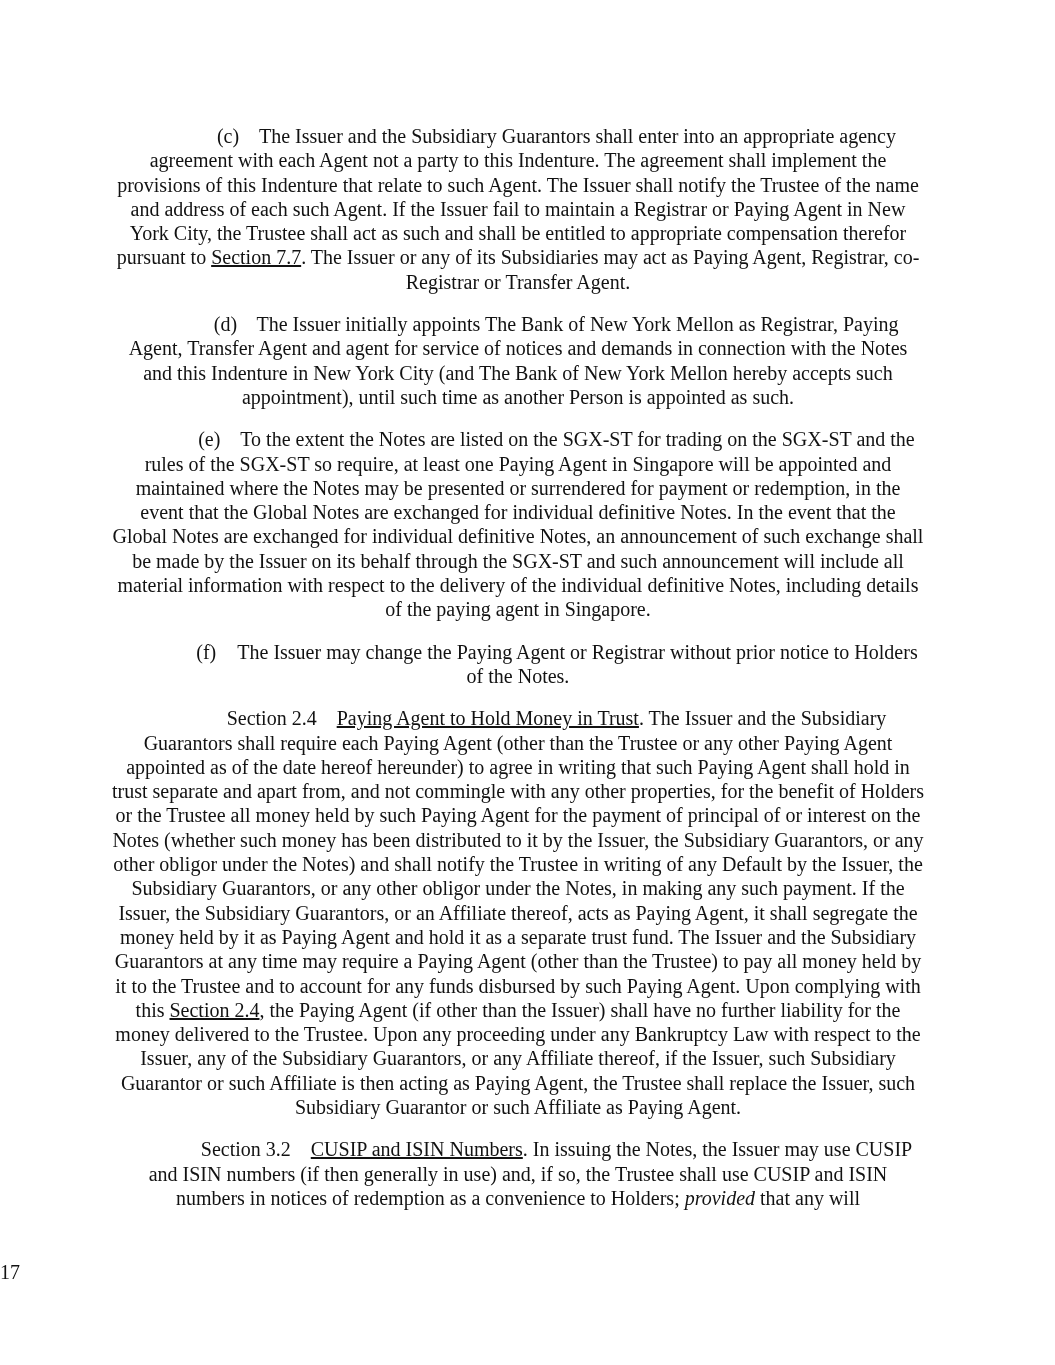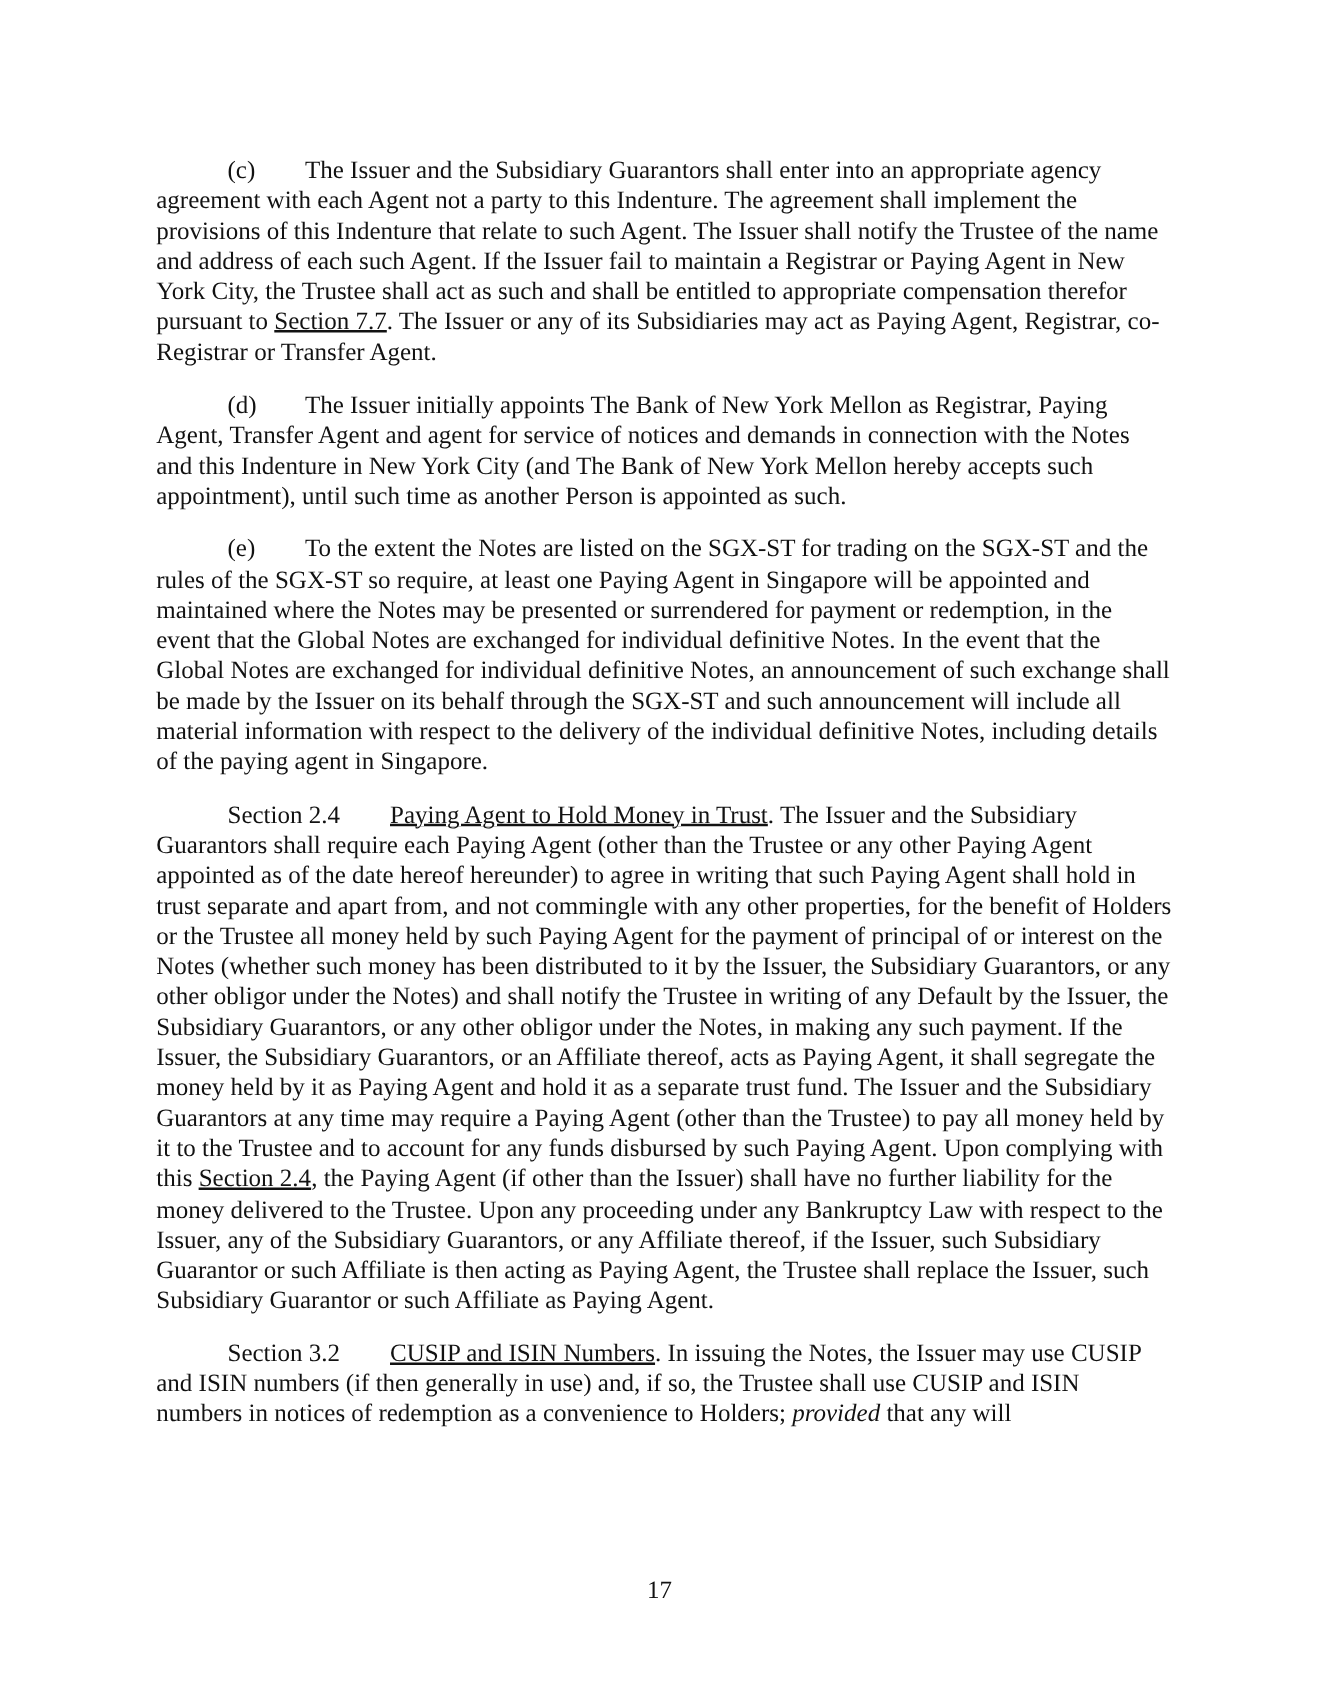--- a/index.html
+++ b/index.html
@@ -13,24 +13,24 @@
     height: 1365px;
     background: #ffffff;
     color: #121212;
     font-family: "Liberation Serif", "DejaVu Serif", serif;
     font-size: 20px;
     line-height: 24.3px;
     -webkit-font-smoothing: antialiased;
   }
   .content {
     position: absolute;
-    left: 125px;
+    left: 112px;
     top: 124px;
     width: 812px;
-    text-align: left;
+    text-align: center;
   }
   .para {
     margin: 0 0 18px 0;
     text-indent: 57px;
   }
   .para:last-child {
     margin-bottom: 0;
   }
   .plabel {
     display: inline-block;
@@ -42,35 +42,36 @@
     min-width: 130px;
     text-indent: 0;
   }
   .u { text-decoration: underline; }
   .i { font-style: italic; }
   .footer {
     position: absolute;
     left: 0;
     top: 1260px;
     width: 1055px;
-    text-align: center;
+    text-align: left;
   }
 </style>
 </head>
 <body>
 
 <div class="page">
   <div class="content">
 
     <p class="para"><span class="plabel">(c)</span><span>The Issuer and the Subsidiary Guarantors shall enter into an appropriate agency agreement with each Agent not a party to this Indenture. The agreement shall implement the provisions of this Indenture that relate to such Agent. The Issuer shall notify the Trustee of the name and address of each such Agent. If the Issuer fail to maintain a Registrar or Paying Agent in New York City, the Trustee shall act as such and shall be entitled to appropriate compensation therefor pursuant to </span><span class="u">Section 7.7</span><span>. The Issuer or any of its Subsidiaries may act as Paying Agent, Registrar, co-Registrar or Transfer Agent.</span></p>
 
     <p class="para"><span class="plabel">(d)</span><span>The Issuer initially appoints The Bank of New York Mellon as Registrar, Paying Agent, Transfer Agent and agent for service of notices and demands in connection with the Notes and this Indenture in New York City (and The Bank of New York Mellon hereby accepts such appointment), until such time as another Person is appointed as such.</span></p>
 
     <p class="para"><span class="plabel">(e)</span><span>To the extent the Notes are listed on the SGX-ST for trading on the SGX-ST and the rules of the SGX-ST so require, at least one Paying Agent in Singapore will be appointed and maintained where the Notes may be presented or surrendered for payment or redemption, in the event that the Global Notes are exchanged for individual definitive Notes. In the event that the Global Notes are exchanged for individual definitive Notes, an announcement of such exchange shall be made by the Issuer on its behalf through the SGX-ST and such announcement will include all material information with respect to the delivery of the individual definitive Notes, including details of the paying agent in Singapore.</span></p>
 
+    <p class="para"><span class="plabel">(f)</span><span>The Issuer may change the Paying Agent or Registrar without prior notice to Holders of the Notes.</span></p>
 
     <p class="para"><span class="slabel">Section 2.4</span><span class="u">Paying Agent to Hold Money in Trust</span><span>. The Issuer and the Subsidiary Guarantors shall require each Paying Agent (other than the Trustee or any other Paying Agent appointed as of the date hereof hereunder) to agree in writing that such Paying Agent shall hold in trust separate and apart from, and not commingle with any other properties, for the benefit of Holders or the Trustee all money held by such Paying Agent for the payment of principal of or interest on the Notes (whether such money has been distributed to it by the Issuer, the Subsidiary Guarantors, or any other obligor under the Notes) and shall notify the Trustee in writing of any Default by the Issuer, the Subsidiary Guarantors, or any other obligor under the Notes, in making any such payment. If the Issuer, the Subsidiary Guarantors, or an Affiliate thereof, acts as Paying Agent, it shall segregate the money held by it as Paying Agent and hold it as a separate trust fund. The Issuer and the Subsidiary Guarantors at any time may require a Paying Agent (other than the Trustee) to pay all money held by it to the Trustee and to account for any funds disbursed by such Paying Agent. Upon complying with this </span><span class="u">Section 2.4</span><span>, the Paying Agent (if other than the Issuer) shall have no further liability for the money delivered to the Trustee. Upon any proceeding under any Bankruptcy Law with respect to the Issuer, any of the Subsidiary Guarantors, or any Affiliate thereof, if the Issuer, such Subsidiary Guarantor or such Affiliate is then acting as Paying Agent, the Trustee shall replace the Issuer, such Subsidiary Guarantor or such Affiliate as Paying Agent.</span></p>
 
     <p class="para"><span class="slabel">Section 3.2</span><span class="u">CUSIP and ISIN Numbers</span><span>. In issuing the Notes, the Issuer may use CUSIP and ISIN numbers (if then generally in use) and, if so, the Trustee shall use CUSIP and ISIN numbers in notices of redemption as a convenience to Holders; </span><span class="i">provided</span><span> that any will</span></p>
 
   </div>
 
   <div class="footer"><span>17</span></div>
 </div>
 

